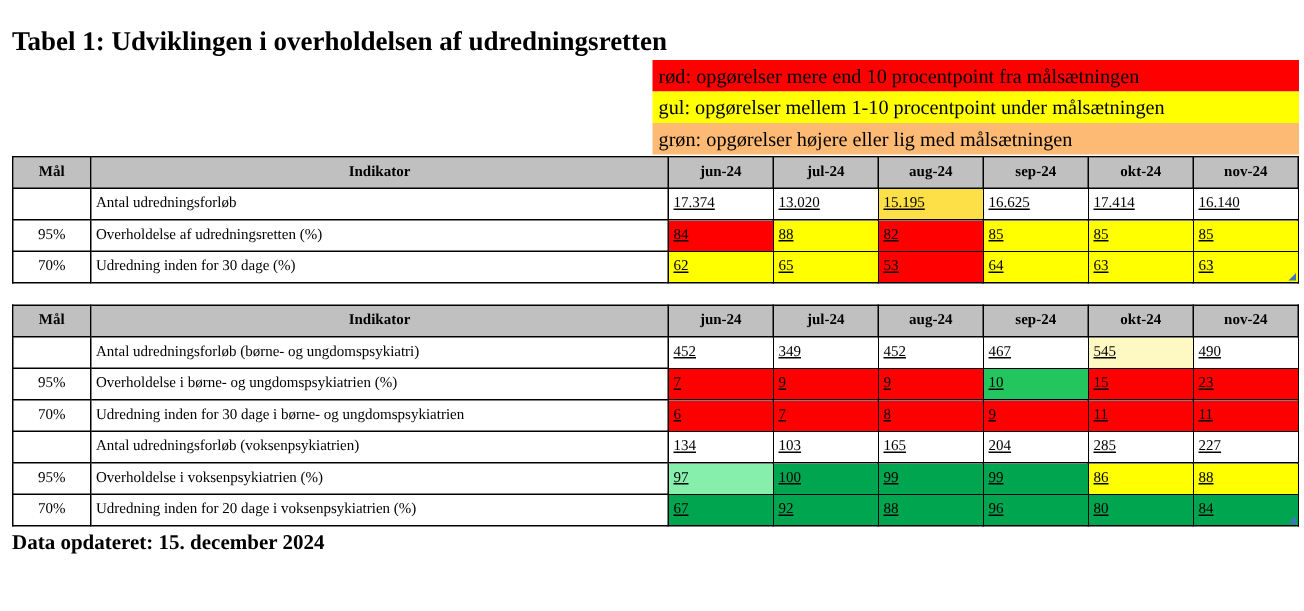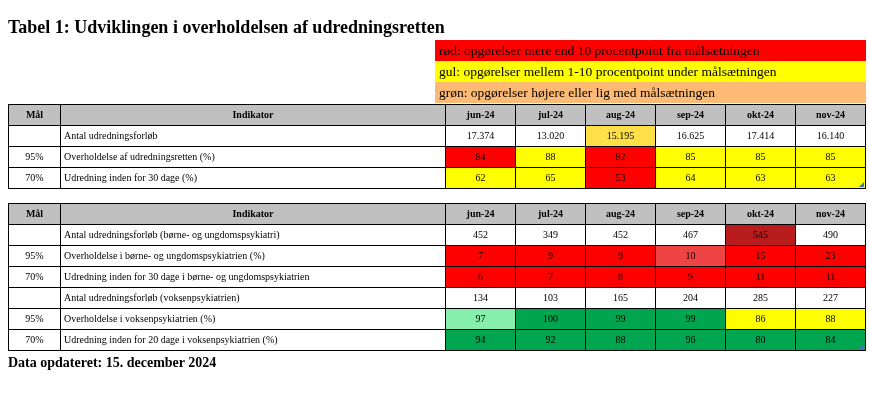--- a/index.html
+++ b/index.html
@@ -46,21 +46,21 @@
     height: 20px; line-height: 20px;
     padding: 0 3px;
     box-sizing: border-box;
     overflow: hidden; white-space: nowrap;
   }
   table.data-table th {
     font-weight: bold; text-align: center;
   }
   td.goal-cell { text-align: center; background: #fff; }
   td.indicator-cell { text-align: left; background: #fff; }
-  td.value-cell { text-align: center; position: relative; background: #fff; }
+  td.value-cell { text-align: left; position: relative; background: #fff; text-decoration: underline; }
   td.corner-marker::after {
     content: "";
     position: absolute; right: 1px; bottom: 1px;
     width: 0; height: 0;
     border-left: 5px solid transparent;
     border-bottom: 5px solid #4472C4;
   }
   .footer {
     margin-top: 4px;
     font-size: 14px; font-weight: bold;
@@ -163,30 +163,30 @@
           </tr>
         </thead>
         <tbody>
           <tr>
             <td class="goal-cell"></td>
             <td class="indicator-cell">Antal udredningsforløb (børne- og ungdomspsykiatri)</td>
             <td class="value-cell" style="background: rgb(255, 255, 255);">452</td>
             <td class="value-cell" style="background: rgb(255, 255, 255);">349</td>
             <td class="value-cell" style="background: rgb(255, 255, 255);">452</td>
             <td class="value-cell" style="background: rgb(255, 255, 255);">467</td>
-            <td class="value-cell" style="background: #b91c1c;">545</td>
+            <td class="value-cell" style="background: #fef9c3;">545</td>
             <td class="value-cell" style="background: rgb(255, 255, 255);">490</td>
           </tr>
           <tr>
             <td class="goal-cell">95%</td>
             <td class="indicator-cell">Overholdelse i børne- og ungdomspsykiatrien (%)</td>
             <td class="value-cell" style="background: rgb(255, 0, 0);">7</td>
             <td class="value-cell" style="background: rgb(255, 0, 0);">9</td>
             <td class="value-cell" style="background: rgb(255, 0, 0);">9</td>
-            <td class="value-cell" style="background: #ef4444;">10</td>
+            <td class="value-cell" style="background: #22c55e;">10</td>
             <td class="value-cell" style="background: rgb(255, 0, 0);">15</td>
             <td class="value-cell" style="background: rgb(255, 0, 0);">23</td>
           </tr>
           <tr>
             <td class="goal-cell">70%</td>
             <td class="indicator-cell">Udredning inden for 30 dage i børne- og ungdomspsykiatrien</td>
             <td class="value-cell" style="background: rgb(255, 0, 0);">6</td>
             <td class="value-cell" style="background: rgb(255, 0, 0);">7</td>
             <td class="value-cell" style="background: rgb(255, 0, 0);">8</td>
             <td class="value-cell" style="background: rgb(255, 0, 0);">9</td>
@@ -209,21 +209,21 @@
             <td class="value-cell" style="background: #86efac;">97</td>
             <td class="value-cell" style="background: rgb(0, 165, 80);">100</td>
             <td class="value-cell" style="background: rgb(0, 165, 80);">99</td>
             <td class="value-cell" style="background: rgb(0, 165, 80);">99</td>
             <td class="value-cell" style="background: rgb(255, 255, 0);">86</td>
             <td class="value-cell" style="background: rgb(255, 255, 0);">88</td>
           </tr>
           <tr>
             <td class="goal-cell">70%</td>
             <td class="indicator-cell">Udredning inden for 20 dage i voksenpsykiatrien (%)</td>
-            <td class="value-cell" style="background: rgb(0, 165, 80);">94</td>
+            <td class="value-cell" style="background: rgb(0, 165, 80);">67</td>
             <td class="value-cell" style="background: rgb(0, 165, 80);">92</td>
             <td class="value-cell" style="background: rgb(0, 165, 80);">88</td>
             <td class="value-cell" style="background: rgb(0, 165, 80);">96</td>
             <td class="value-cell" style="background: rgb(0, 165, 80);">80</td>
             <td class="value-cell corner-marker" style="background: rgb(0, 165, 80);">84</td>
           </tr>
         </tbody>
       </table>
   </div>
 

